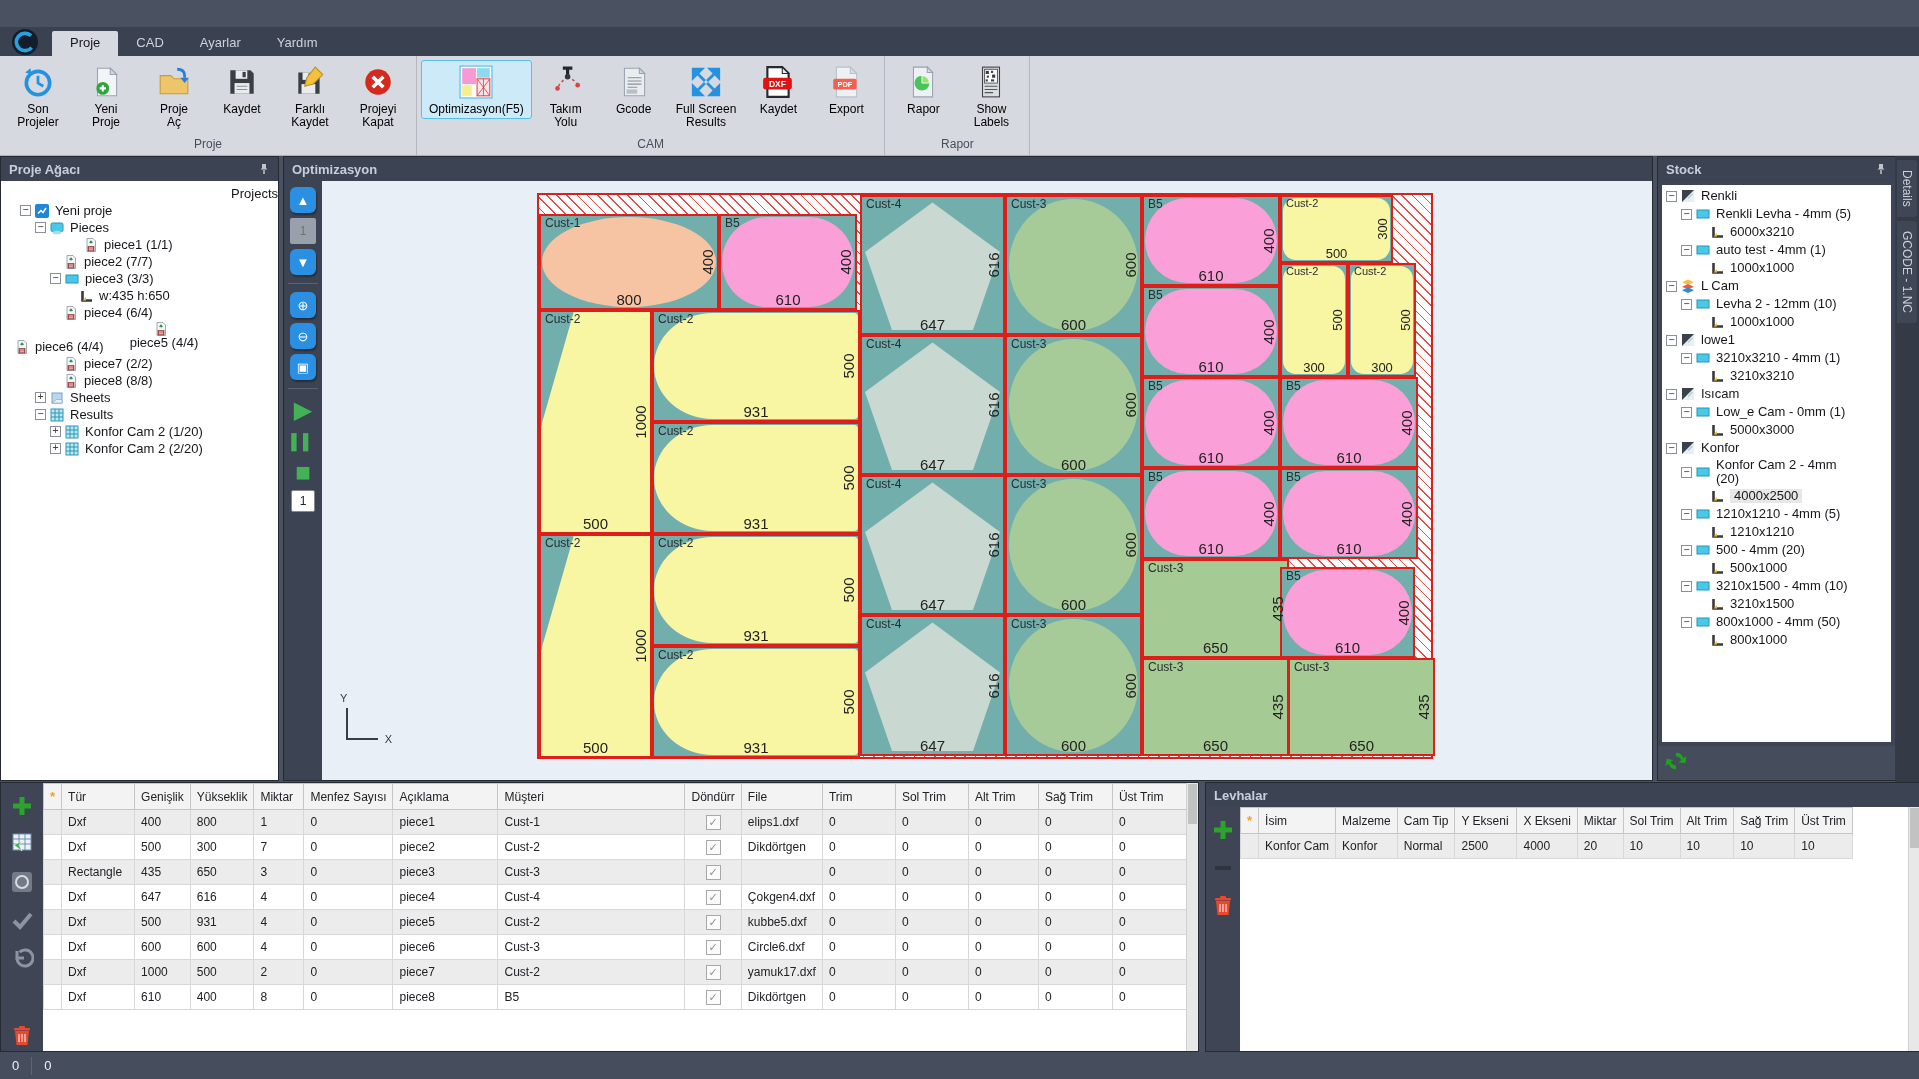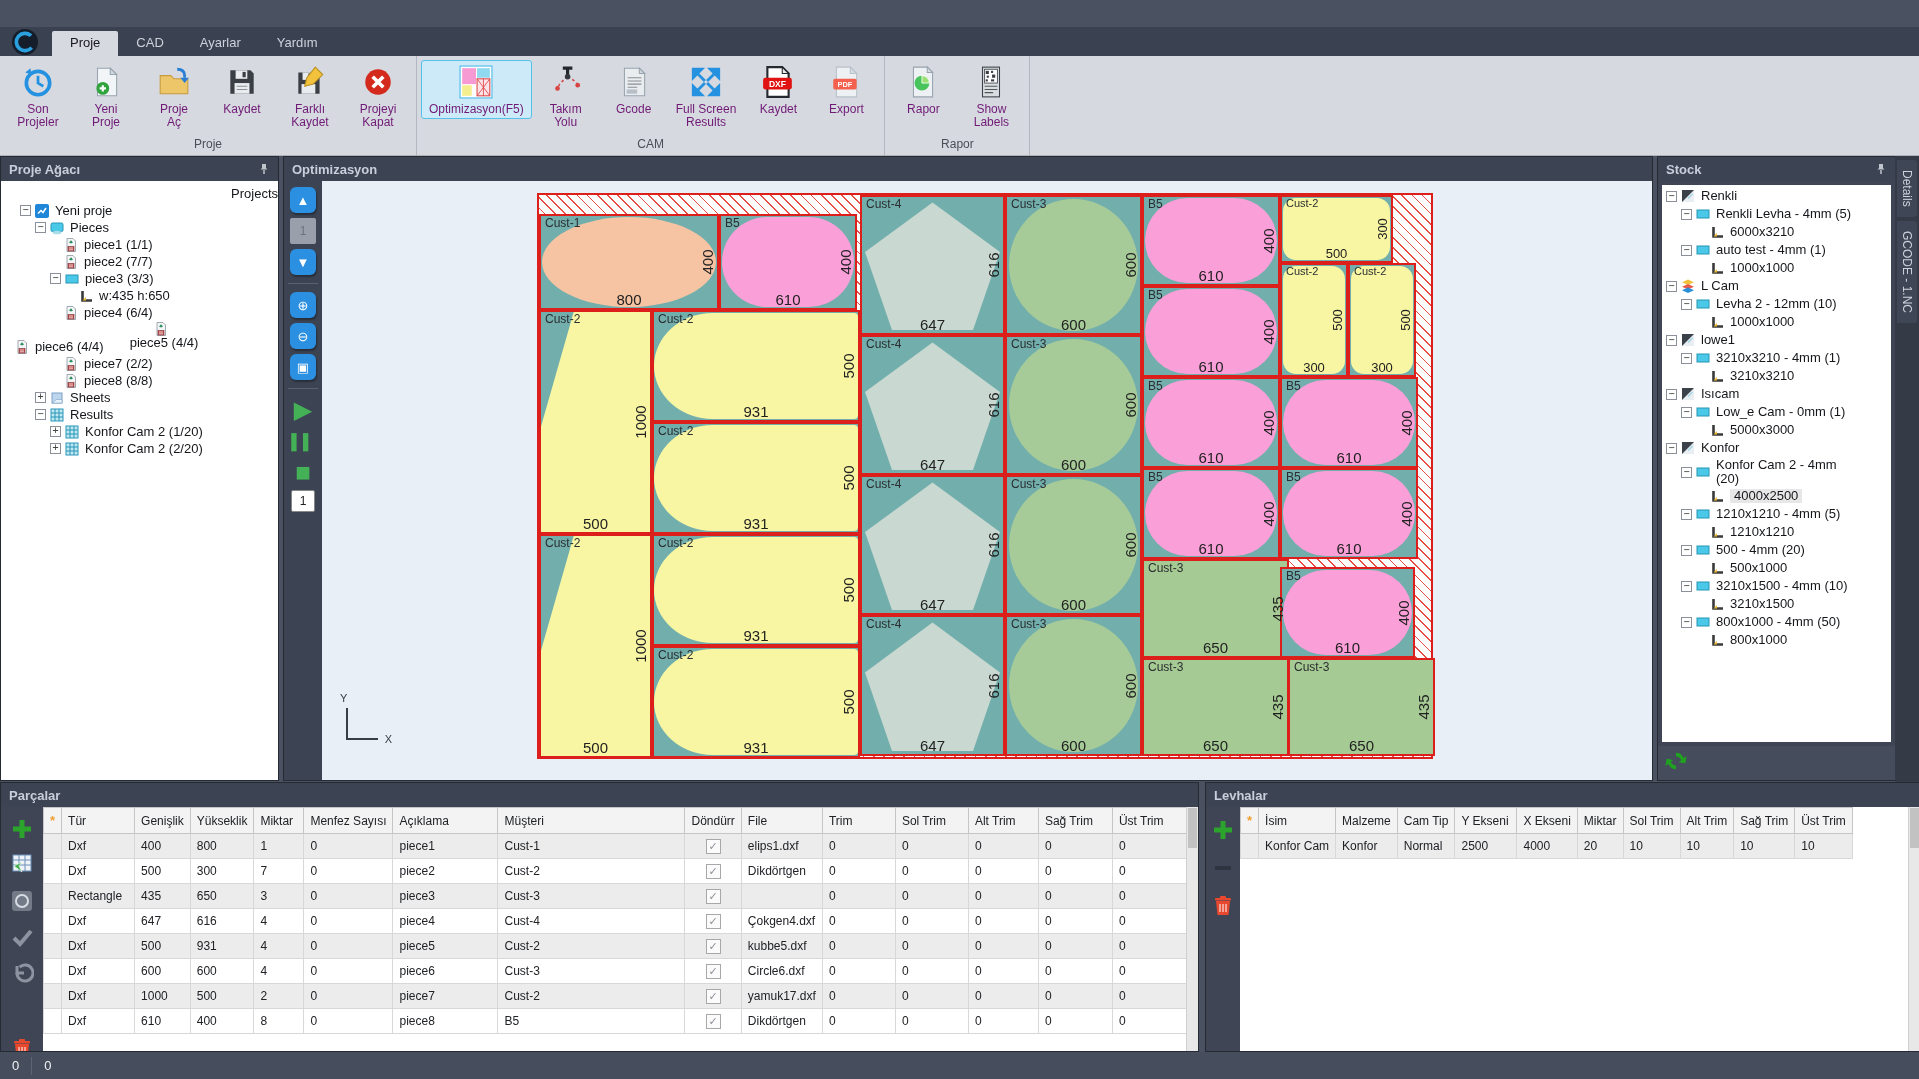--- a/index.html
+++ b/index.html
@@ -30,21 +30,21 @@
   
   #ribbon{position:absolute;left:0;top:56px;width:100%;height:99px;background:#d6d9e0;
     border-bottom:1px solid #aeb1ba;display:flex;}
   .rgroup{display:flex;flex-direction:column;border-right:1px solid #b4b7bf;padding:4px 4px 0 4px;}
   .rbtns{display:flex;flex:1;align-items:flex-start;}
   .rbtn{min-width:52px;padding:3px 7px 2px 7px;display:flex;flex-direction:column;align-items:center;
     gap:3px;cursor:default;border:1px solid transparent;border-radius:3px;}
   .rbtn.sel{background:#cdeaf8;border-color:#55c0ea;}
   .ricon{width:36px;height:36px;display:flex;align-items:center;justify-content:center;}
   .ricon svg{width:34px;height:34px;}
-  .rlabel{font-size:12px;color:#701a75;text-align:center;white-space:pre-line;line-height:13px;}
+  .rlabel{font-size:12px;color:#000000;text-align:center;white-space:pre-line;line-height:13px;}
   .rglabel{text-align:center;font-size:12px;color:#4a4e57;padding:3px 0 4px 0;}
 
   
   .panel{position:absolute;background:#701a75;border:1px solid #262a33;display:flex;flex-direction:column;}
   .phead{height:24px;background:#3c4454;color:#c8cedb;font-weight:bold;font-size:13px;
     display:flex;align-items:center;padding:0 8px;flex:0 0 auto;}
   .phead .sp{flex:1;}
   .pin{width:12px;height:12px;opacity:.9;}
 
   
@@ -352,21 +352,21 @@
     <div class="treebox" id="proj-tree">
         <div class="trow" style="padding-left: 4px; justify-content: flex-end;"><span class="tlabel">Projects</span></div>
         <div class="trow" style="padding-left: 19px;"><span class="tg">−</span><span class="ticn"><svg viewBox="0 0 14 14">
               <rect width="14" height="14" rx="2" fill="#1f86d8"></rect>
               <path d="M3 9.5l3-3 2 2 3-4.5" stroke="#fff" fill="none" stroke-width="1.5"></path>
             </svg></span><span class="tlabel">Yeni proje</span></div>
         <div class="trow" style="padding-left: 34px;"><span class="tg">−</span><span class="ticn"><svg viewBox="0 0 14 14">
               <rect x="1" y="2" width="12" height="8.5" rx="1.5" fill="#49c8e8" stroke="#2996b4"></rect>
               <ellipse cx="7" cy="11.5" rx="4.5" ry="1.8" fill="#a8dde9"></ellipse>
             </svg></span><span class="tlabel">Pieces</span></div>
-        <div class="trow" style="padding-left: 49px;"><span class="tsp"></span><span class="ticn"><svg viewBox="0 0 14 14">
+        <div class="trow" style="padding-left: 69px;"><span class="tsp"></span><span class="ticn"><svg viewBox="0 0 14 14">
               <path d="M3 0.5h6l2.5 2.5v10.5H3z" fill="#f4f6f8" stroke="#8a949e" stroke-width="0.8"></path>
               <path d="M5 4.5l2-2.2 2 2.2-2 1z" fill="#2e8f5e"></path>
               <rect x="4" y="8.5" width="6" height="4.5" fill="#c05050" stroke="#803030" stroke-width="0.6"></rect>
               <path d="M5 10h4M5 11.8h4" stroke="#fff" stroke-width="0.7"></path>
             </svg></span><span class="tlabel">piece1 (1/1)</span></div>
         <div class="trow" style="padding-left: 49px;"><span class="tsp"></span><span class="ticn"><svg viewBox="0 0 14 14">
               <path d="M3 0.5h6l2.5 2.5v10.5H3z" fill="#f4f6f8" stroke="#8a949e" stroke-width="0.8"></path>
               <path d="M5 4.5l2-2.2 2 2.2-2 1z" fill="#2e8f5e"></path>
               <rect x="4" y="8.5" width="6" height="4.5" fill="#c05050" stroke="#803030" stroke-width="0.6"></rect>
               <path d="M5 10h4M5 11.8h4" stroke="#fff" stroke-width="0.7"></path>
@@ -744,23 +744,20 @@
       </span>
     </div>
   </div>
 
   <div id="sidestrip">
       <div class="vtab">Details</div>
       <div class="vtab">GCODE - 1.NC</div>
     </div>
 
   <div class="panel" style="left:0;top:782px;width:1197px;height:268px;">
-    <div class="phead">
-      <span>Parçalar</span>
-    </div>
     <div class="pbody">
       <div class="strip">
         <span class="sbtn">
             <svg viewBox="0 0 24 24">
               <path d="M12 3v18M3 12h18" stroke="#2ca32c" stroke-width="5"></path>
             </svg>
           </span>
         <span class="sbtn">
             <svg viewBox="0 0 24 24">
               <rect x="3" y="2" width="18" height="16" fill="#eef2f6" stroke="#6a90b8"></rect>

